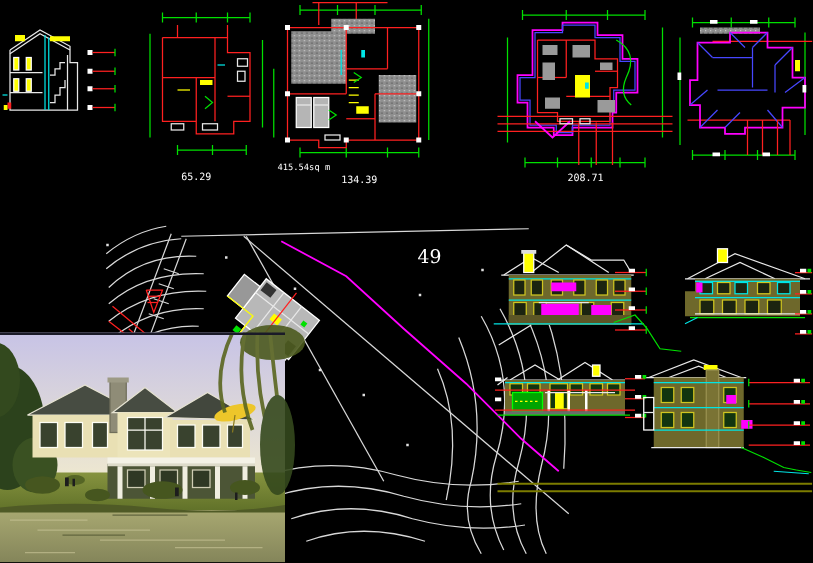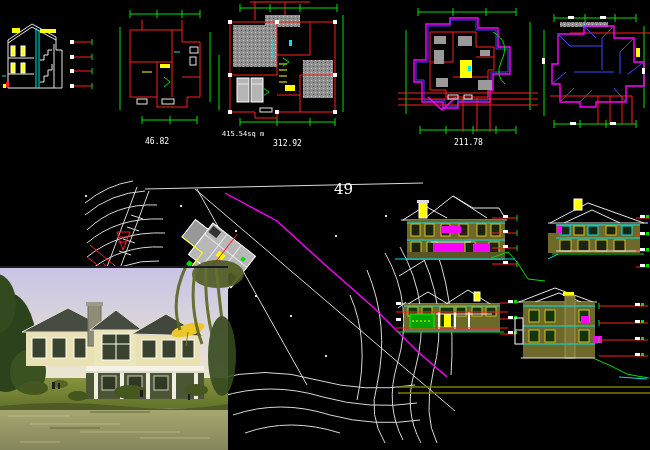--- a/index.html
+++ b/index.html
@@ -614,19 +614,19 @@
         <line x1="140" y1="172" x2="210" y2="172"></line>
       <line x1="20" y1="176" x2="60" y2="176"></line>
     </g>
     <g stroke="#62663f">
       <line x1="90" y1="146" x2="150" y2="146"></line>
         <line x1="50" y1="162" x2="100" y2="162"></line>
     </g>
     <rect x="0" y="0" width="228" height="2" fill="#1a1a28"></rect>
   </svg>
 
-  <div class="lbl" style="left:145px;top:137px">46.82</div>
+  <div class="lbl" style="left:145px;top:137px">65.29</div>
   <div class="lbl small" style="left:222px;top:130px">415.54sq m</div>
-  <div class="lbl" style="left:273px;top:139px">312.92</div>
-  <div class="lbl" style="left:454px;top:138px">211.78</div>
-  <div class="lbl big" style="left:334px;top:180px">49</div>
+  <div class="lbl" style="left:273px;top:139px">134.39</div>
+  <div class="lbl" style="left:454px;top:138px">208.71</div>
+  <div class="lbl big" style="left:334px;top:196px">49</div>
 
 </div>
 
 </body></html>

